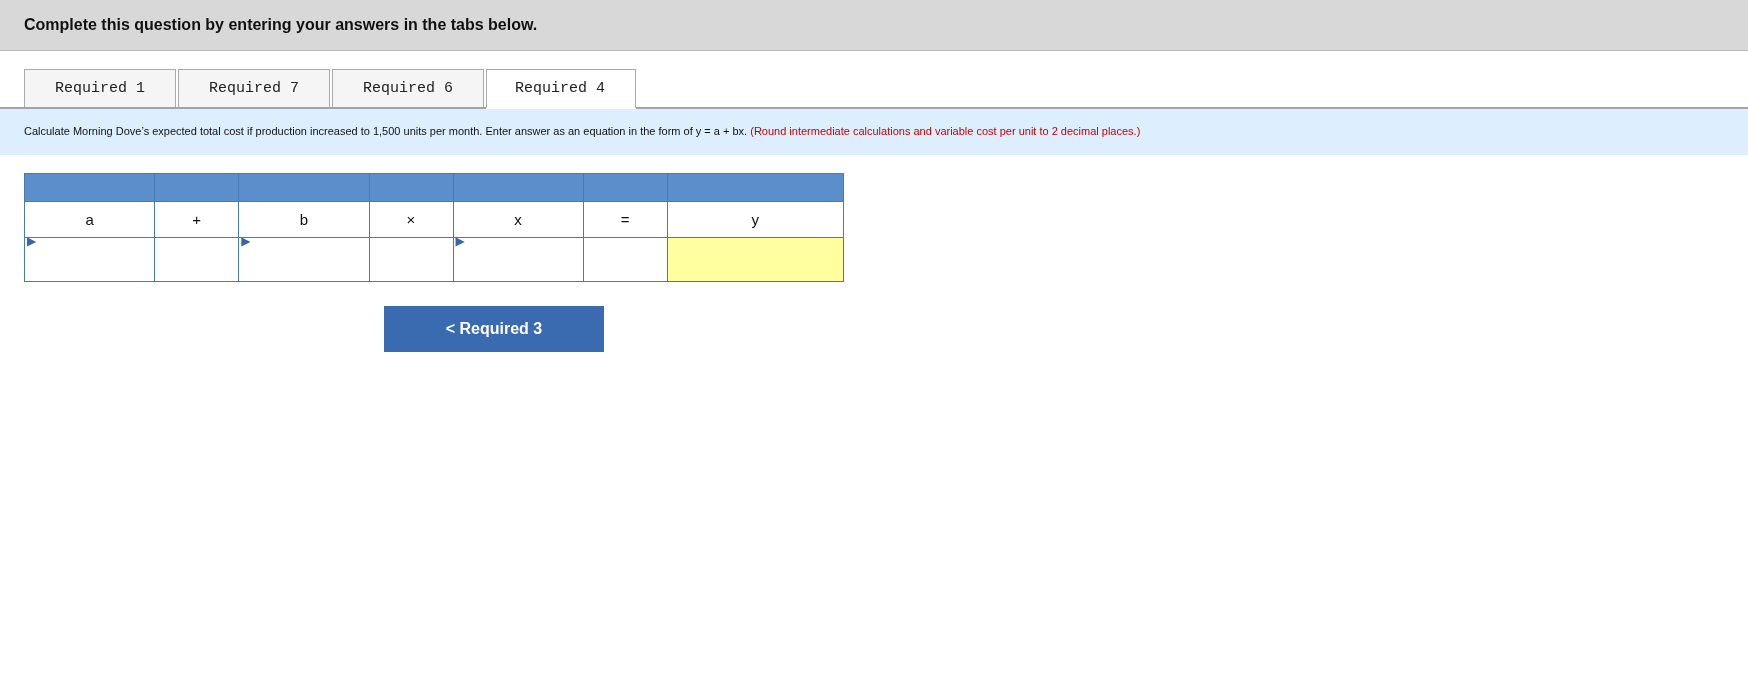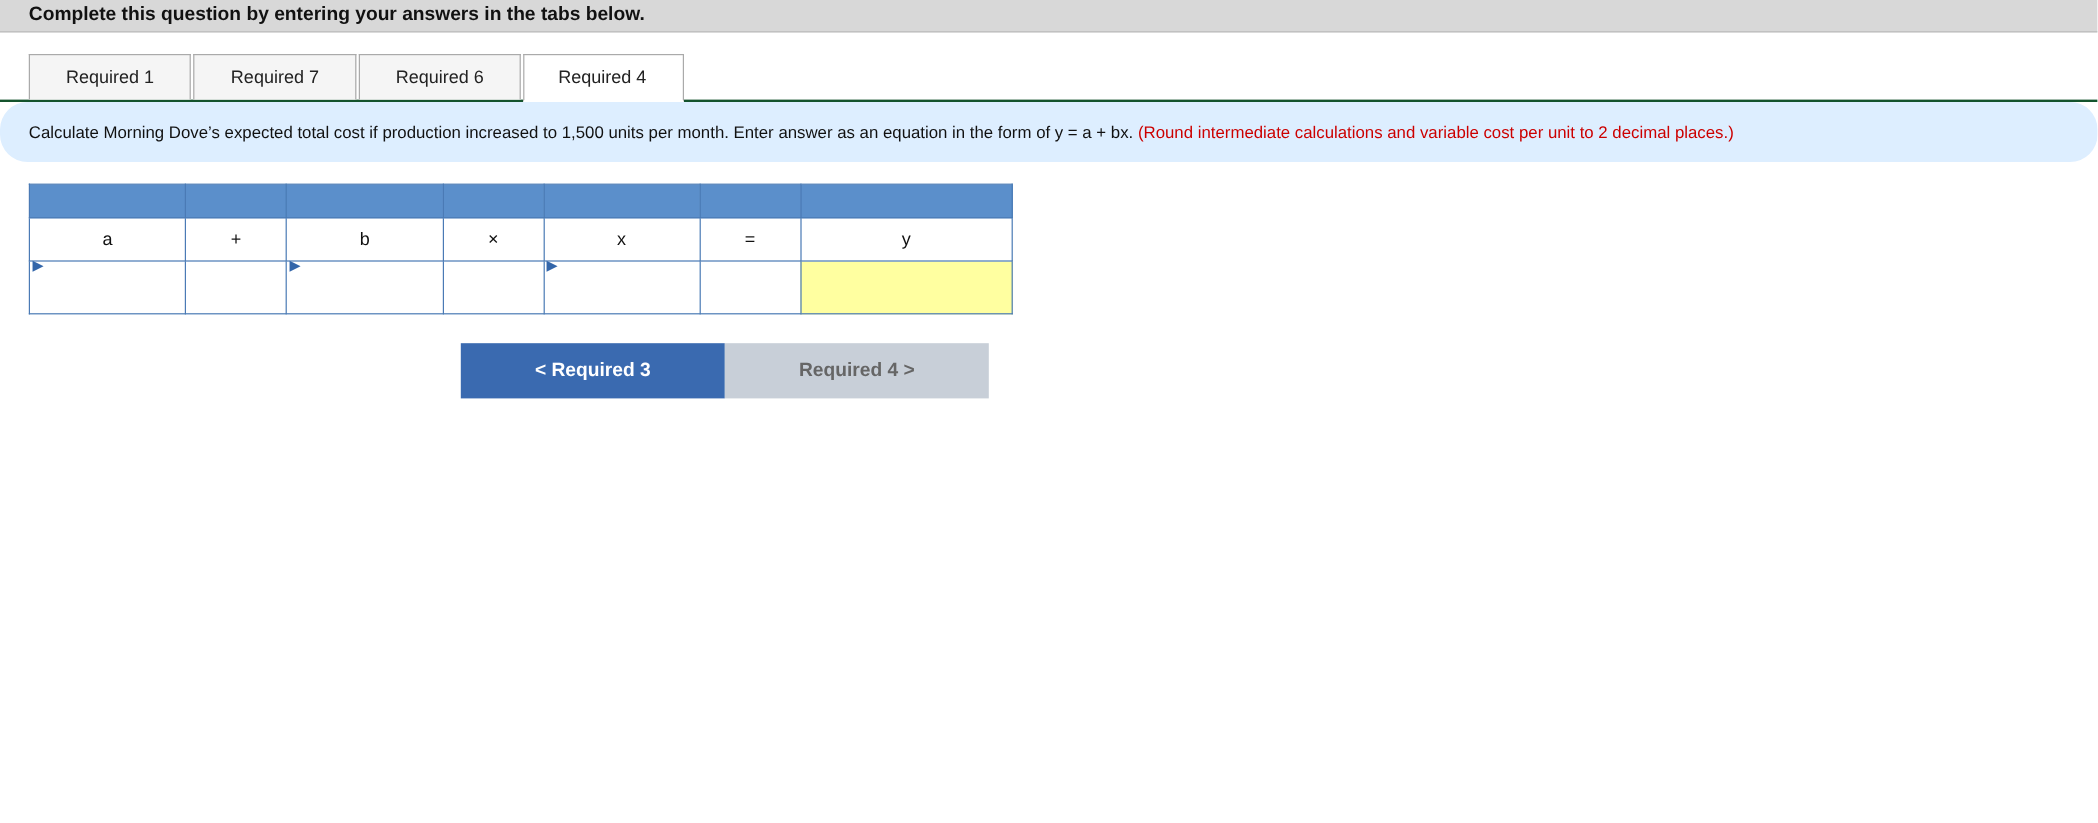--- a/index.html
+++ b/index.html
@@ -6,36 +6,37 @@
     body {
       font-family: Arial, sans-serif;
       font-size: 15px;
       background: #fff;
       width: 1748px;
       min-height: 686px;
     }
 
     .header-bar {
       background: #d8d8d8;
-      padding: 4px 24px;
+      padding: 16px 24px;
       border-bottom: 1px solid #bbb;
     }
 
     .header-bar .title {
       font-weight: bold;
       font-size: 16px;
       color: #111;
     }
 
     .tabs-area {
       padding: 18px 24px 0 24px;
-      border-bottom: 2px solid #14532d;
+      border-bottom: 2px solid #a3a3a3;
       display: flex;
       align-items: flex-start;
       gap: 0;
+      font-family: Liberation Mono, monospace;
     }
 
     .tab {
       padding: 10px 30px;
       border: 1px solid #aaa;
       border-bottom: none;
       background: #f5f5f5;
       cursor: pointer;
       font-size: 15px;
       color: #222;
@@ -47,25 +48,24 @@
       border-bottom: 2px solid #fff;
       margin-bottom: -2px;
       font-weight: normal;
       z-index: 1;
       padding-left: 28px;
     }
 
     .question-area {
       background: #ddeeff;
       padding: 14px 24px;
-      font-size: 14px;
+      font-size: 11px;
       line-height: 1.6;
       color: #111;
       margin: 0;
-      border-radius: 23px;
     }
 
     .question-area .note {
       color: #cc0000;
     }
 
     .equation-table-wrapper {
       padding: 18px 24px 14px 24px;
     }
 
@@ -136,21 +136,21 @@
 
     .blue-triangle::before {
       content: '▶';
       color: #3366aa;
       font-size: 12px;
     }
 
     .nav-buttons {
       padding: 10px 24px 20px 24px;
       display: flex;
-      gap: 0;
+      gap: 16px;
       align-items: flex-end;
       margin-left: 360px;
     }
 
     .btn-prev {
       background: #3a6ab0;
       color: #fff;
       border: none;
       padding: 14px 40px;
       font-size: 16px;
@@ -231,14 +231,13 @@
         <td class="y-cell yellow-bg">
           <input type="text" style="">
         </td>
       </tr>
     </tbody>
   </table>
 </div>
 
 <div class="nav-buttons">
   <button class="btn-prev">&lt;  Required 3</button>
-  <button class="btn-next">Required 4  &gt;</button>
 </div>
 
 </body></html>

